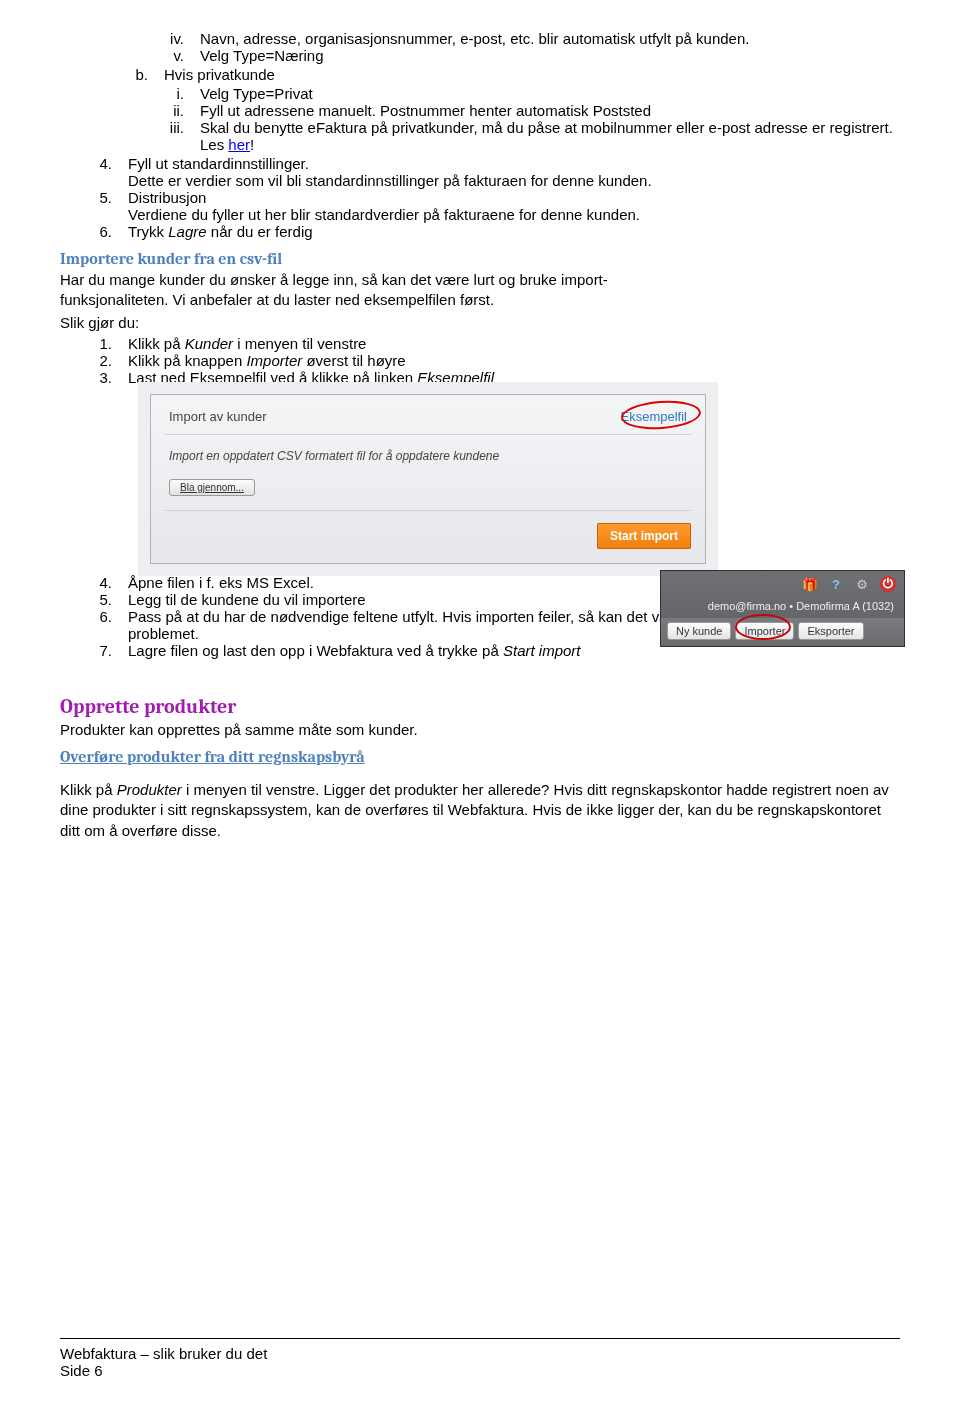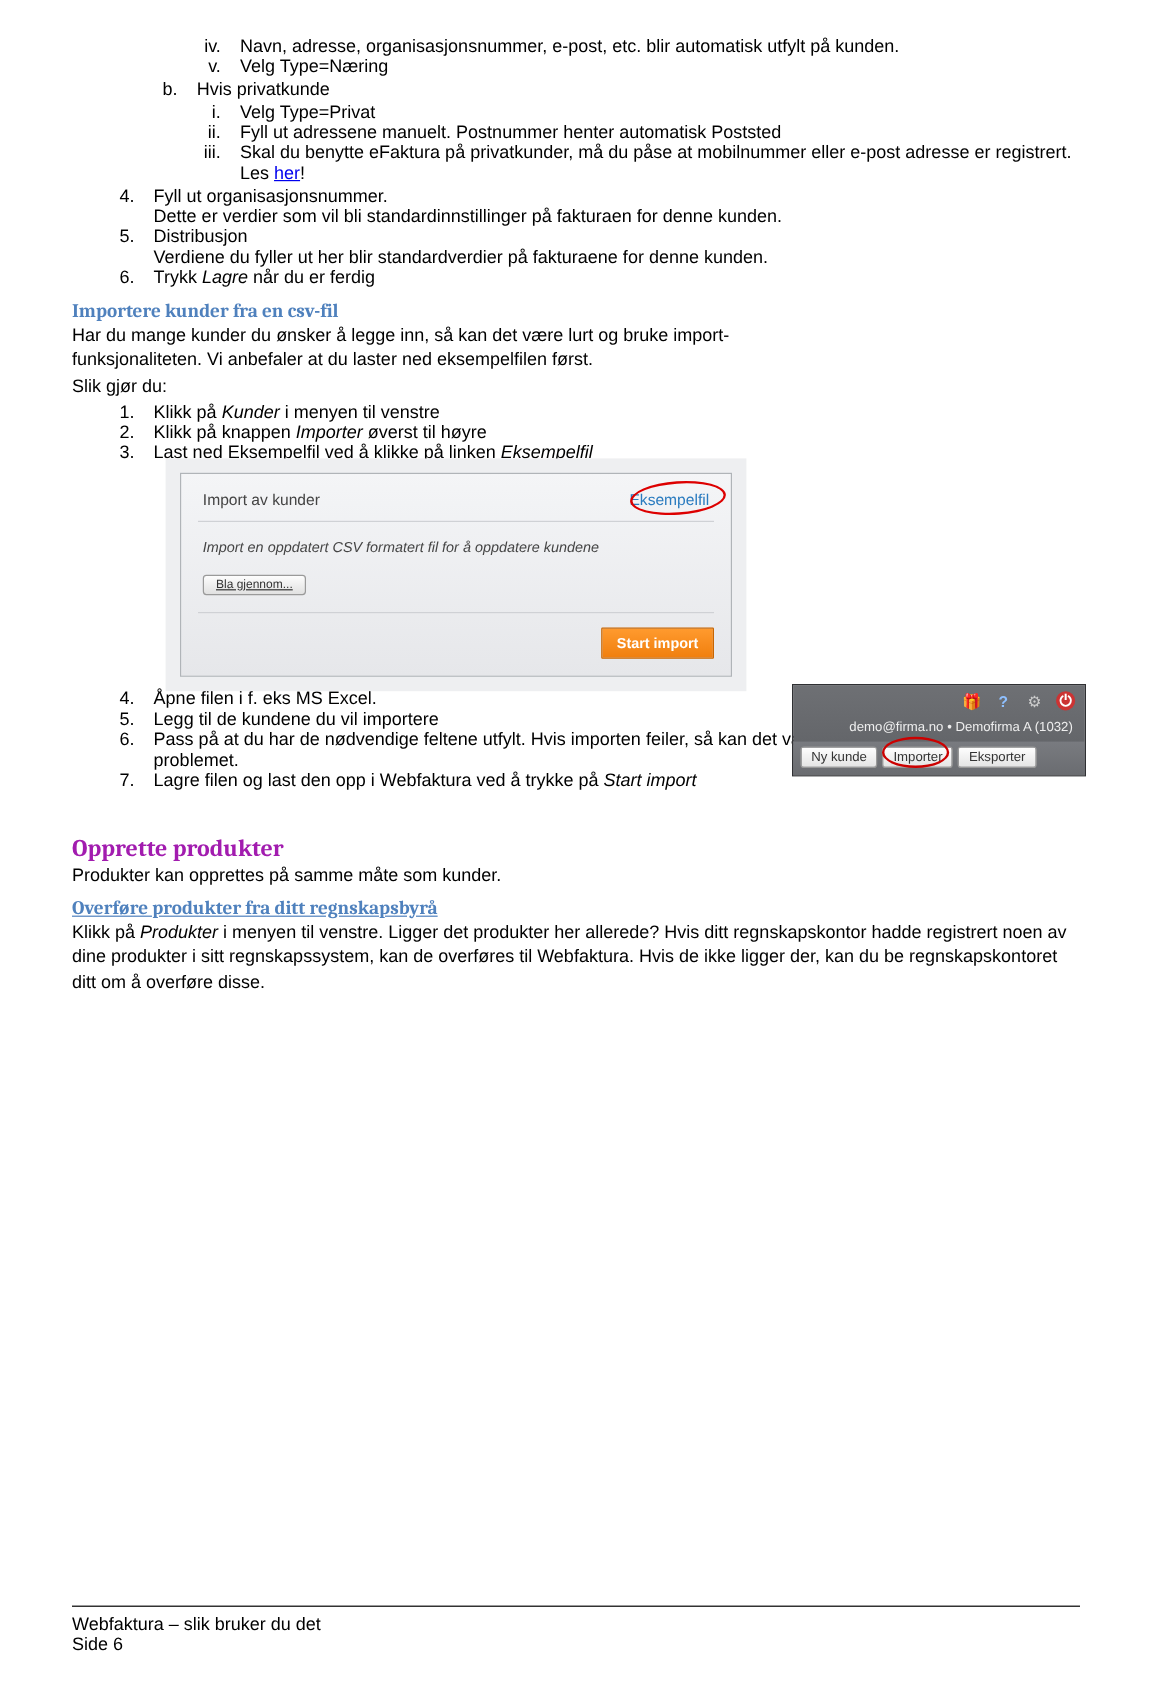--- a/index.html
+++ b/index.html
@@ -18,21 +18,21 @@
   .li-marker { flex: 0 0 auto; text-align: right; padding-right: 16px; }
   .li-body { flex: 1 1 auto; }
   .indent-lvl4 .li-marker { width: 140px; }
   .indent-lvl3 .li-marker { width: 104px; }
   .indent-lvl2 .li-marker { width: 68px; }
   .indent-lvl1 .li-marker { width: 68px; }
   .link { color: #0000ee; text-decoration: underline; }
   .italic { font-style: italic; }
   .heading3 { font-family: Cambria, Georgia, serif; color: #4f81bd; font-size: 16px; font-weight: bold; margin-top: 10px; margin-bottom: 2px; }
   .heading2 { font-family: Cambria, Georgia, serif; color: #a21caf; font-size: 20px; font-weight: bold; margin-top: 36px; margin-bottom: 2px; }
-  .heading3u { font-family: Cambria, Georgia, serif; color: #4f81bd; font-size: 16px; font-weight: bold; text-decoration: underline; margin-top: 8px; margin-bottom: 2px; }
+  .heading3u { font-family: Cambria, Georgia, serif; color: #4f81bd; font-size: 16px; font-weight: bold; text-decoration: underline; margin-top: 8px; margin-bottom: 14px; }
   p { line-height: 1.35; }
   .para-block { margin-bottom: 2px; }
 
   
   .shot-right {
     position: absolute;
     right: 55px;
     top: 570px;
     width: 245px;
     background: linear-gradient(#6e7074, #5e6064);
@@ -63,21 +63,21 @@
   }
   .circle-mark {
     position:absolute;
     width:56px; height:26px;
     border:2px solid #c00; border-radius:50%;
     pointer-events:none;
   }
 
   
   .shot-import {
-    width: 460px;
+    width: 556px;
     margin: 8px 0 10px 90px;
     border: 1px solid #b0b4b8;
     background: linear-gradient(#f4f5f7,#e6e7ea);
     font-family: Arial, sans-serif;
     position: relative;
     box-shadow: 0 0 0 12px #eeeff1;
   }
   .shot-import-wrap { padding: 0 0 14px 0; }
   .si-head {
     display:flex; justify-content:space-between;
@@ -152,21 +152,21 @@
     <div class="li-body">
       <span>Skal du benytte eFaktura på privatkunder, må du påse at mobilnummer eller e-post adresse er registrert. Les </span><a class="link">her</a><span>!</span>
     </div>
   </div>
 </div>
 
 <div class="list-block indent-lvl2 para-block">
   <div class="li-row">
     <div class="li-marker">4.</div>
     <div class="li-body">
-      <div>Fyll ut organisasjonsnummer.</div>
+      <div>Fyll ut standardinnstillinger.</div>
       <div>Dette er verdier som vil bli standardinnstillinger på fakturaen for denne kunden.</div>
     </div>
   </div>
   <div class="li-row">
     <div class="li-marker">5.</div>
     <div class="li-body">
       <div>Distribusjon</div>
       <div>Verdiene du fyller ut her blir standardverdier på fakturaene for denne kunden.</div>
     </div>
   </div>

